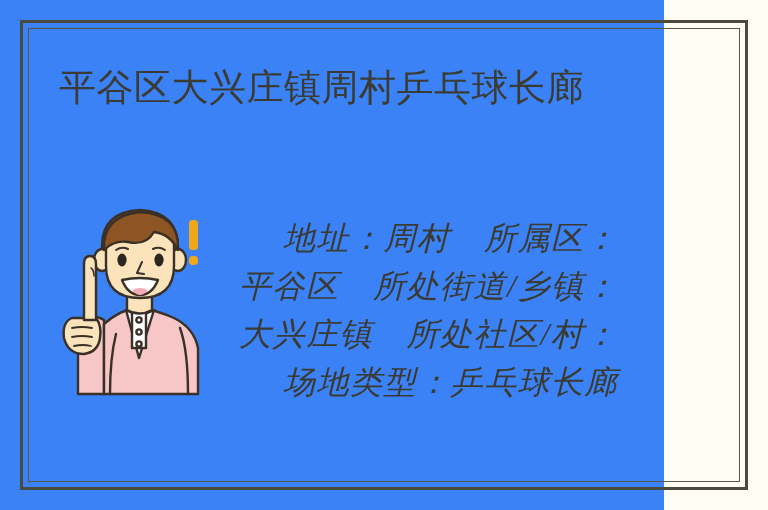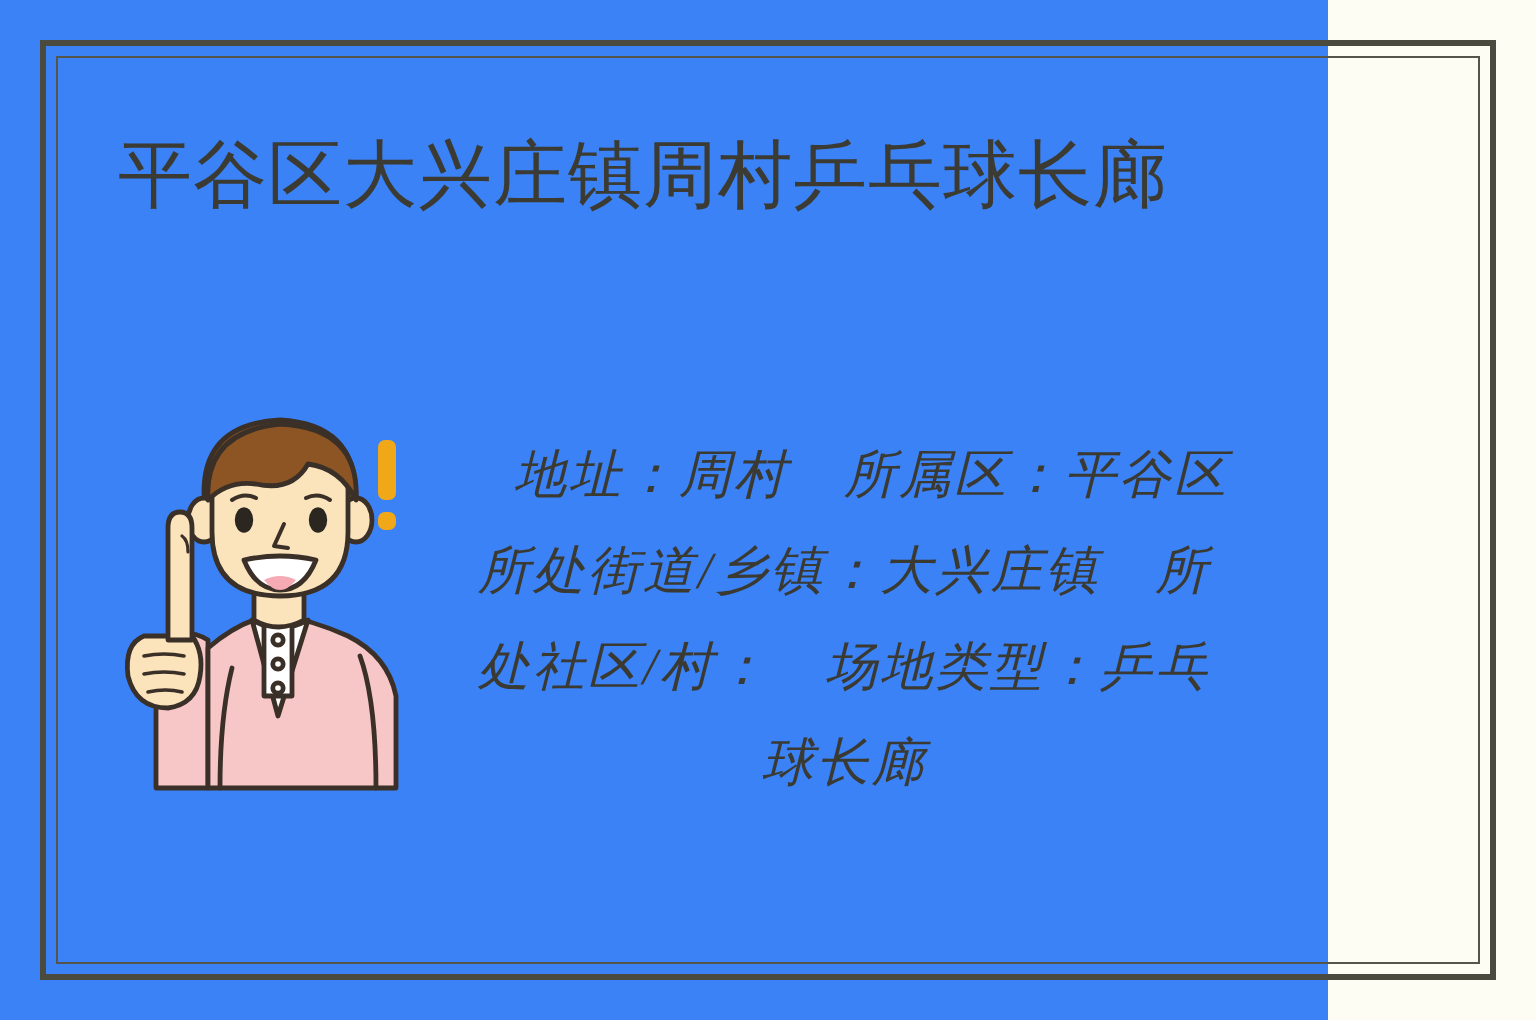--- a/index.html
+++ b/index.html
@@ -67,26 +67,26 @@
   .illo svg { display: block; width: 100%; height: 100%; }
 
   
   .body-text {
     position: absolute;
     left: 226px;
     top: 214px;
     width: 392px;
     font-family: "Liberation Serif", serif;
     font-style: italic;
-    font-size: 26px;
+    font-size: 32px;
     line-height: 48px;
     color: #3a3a32;
     letter-spacing: 1.5px;
     word-break: break-all;
-    text-align: center;
+    text-align: right;
   }
 </style>
 </head>
 <body>
 
 <div id="page">
 
   <div class="frame-outer"></div>
   <div class="frame-inner"></div>
 

